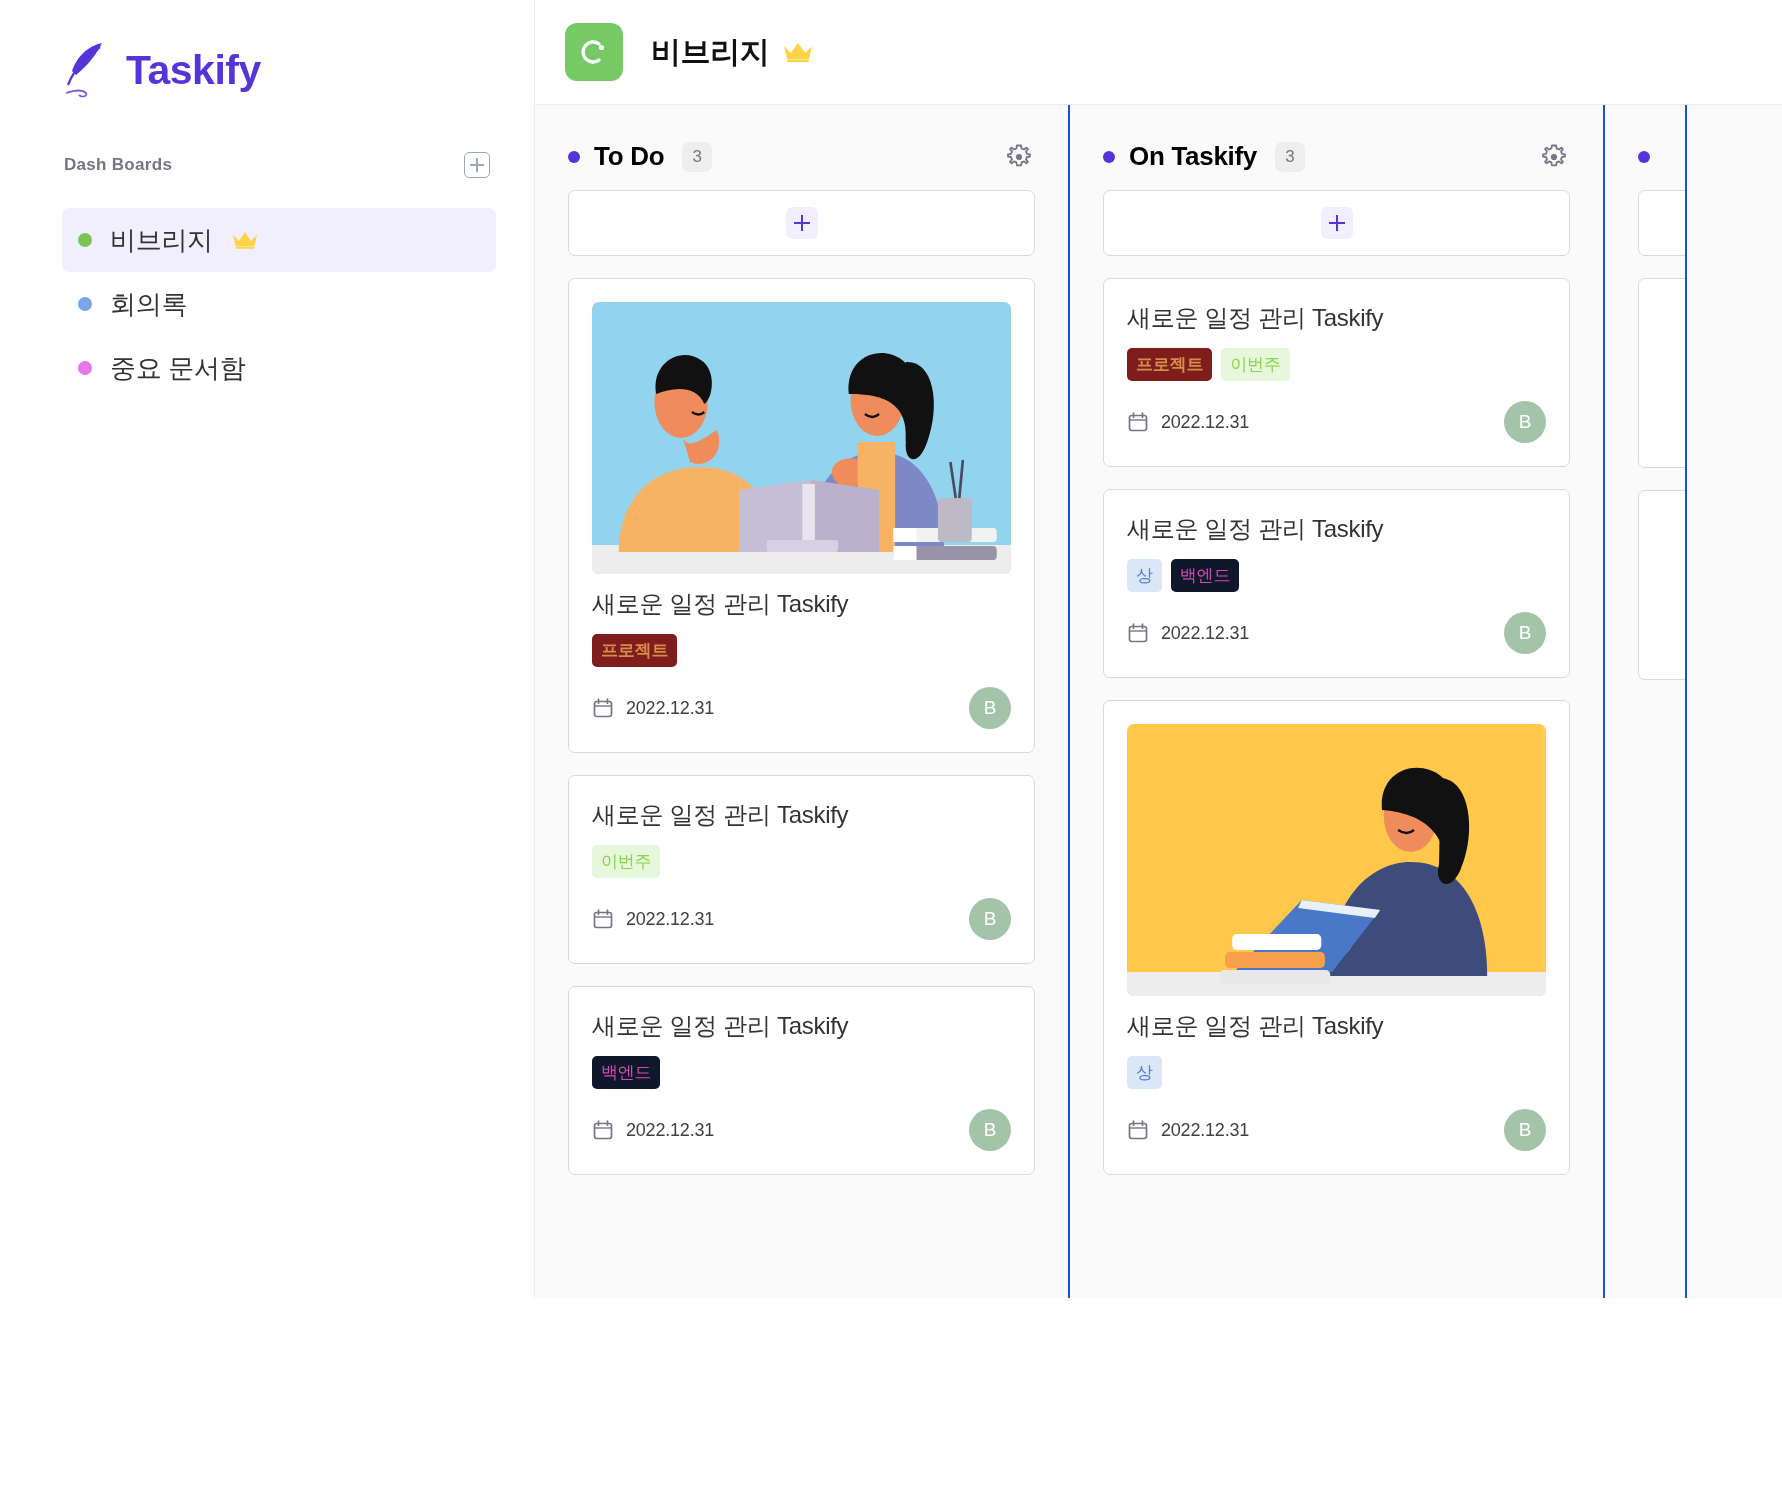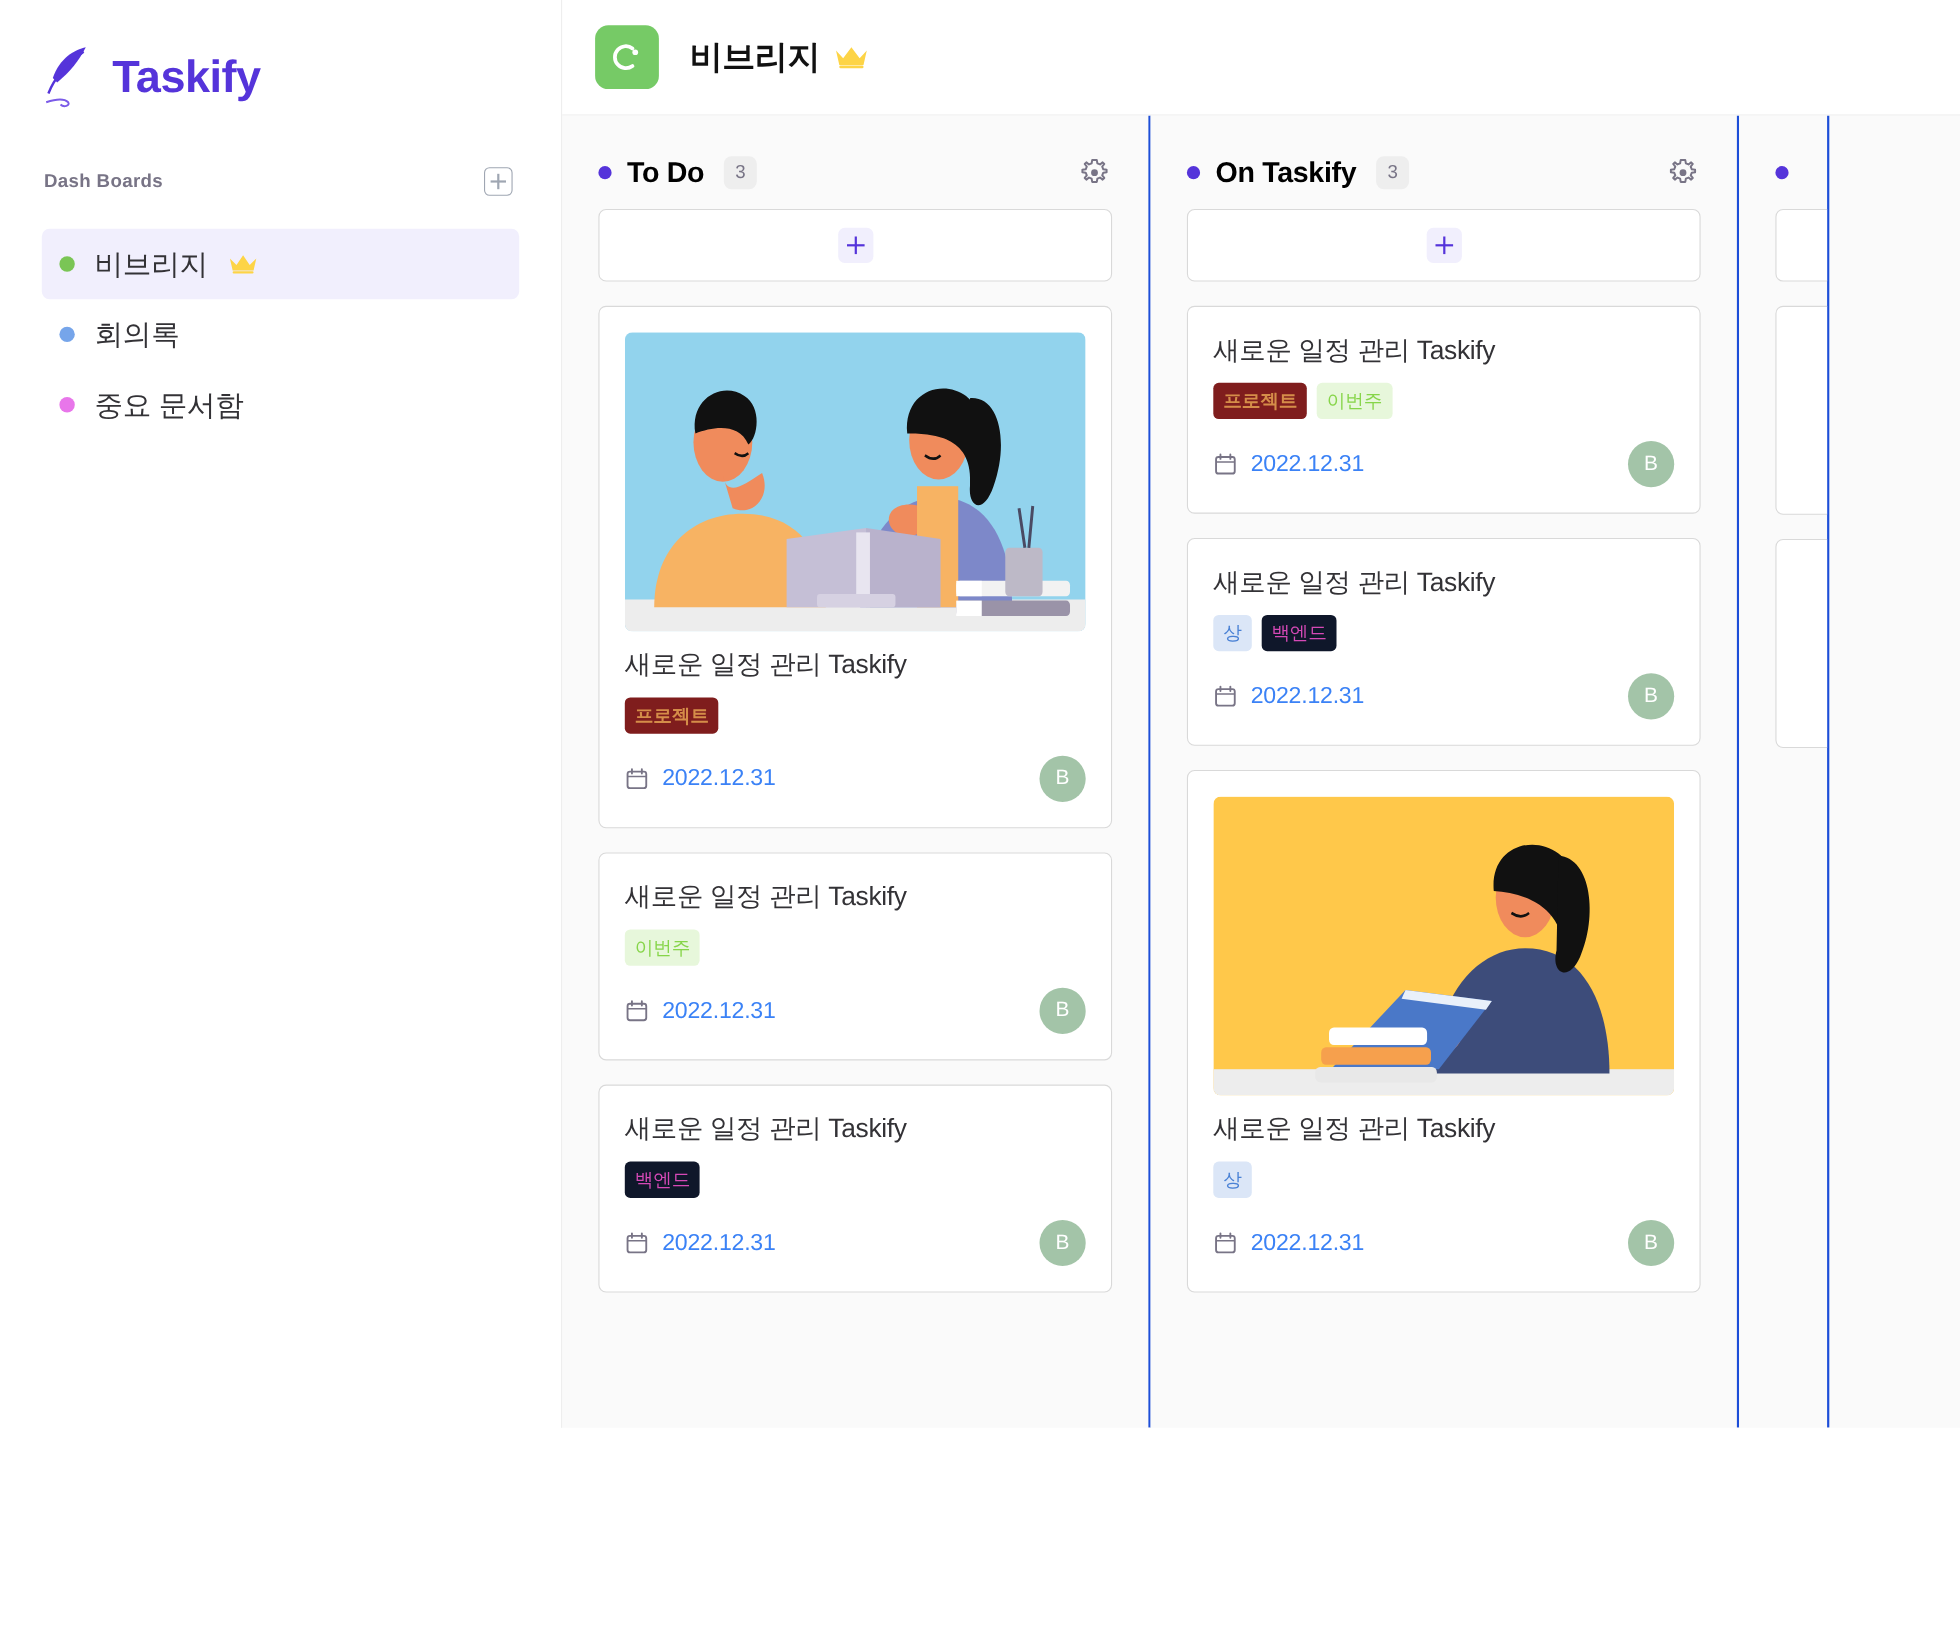--- a/index.html
+++ b/index.html
@@ -2,21 +2,21 @@
 <html><head>
 <meta charset="utf-8">
 <style>
   * { box-sizing: border-box; margin: 0; padding: 0; }
   html, body {
     width: 1782px; height: 1493px;
     font-family: "Liberation Sans", "DejaVu Sans", sans-serif;
     background: #FFFFFF;
     overflow: hidden;
   }
-  .app { display: flex; width: 1782px; height: 1298px; }
+  .app { display: flex; width: 1782px; height: 1298px; padding-left: 24px; }
 
   
   .sidebar {
     width: 511px; height: 100%;
     background: #FFFFFF;
     border-right: 1px solid #EEEEEE;
     flex: 0 0 511px;
     padding: 0 38px;
     position: relative;
   }
@@ -149,21 +149,21 @@
   .tag {
     font-size: 17px; padding: 5px 9px; border-radius: 5px;
     letter-spacing: -0.2px; white-space: nowrap;
   }
   .tag-project { background: #7f1d1d; color: #D58D49; font-weight: bold; }
   .tag-week    { background: #E7F7DB; color: #86D549; }
   .tag-high    { background: #DBE6F7; color: #4981D5; }
   .tag-backend { background: #0f172a; color: #D549B6; }
   .card-foot { display: flex; align-items: center; }
   .cal-icon { width: 22px; height: 22px; flex: 0 0 22px; margin-right: 12px; }
-  .card-date { font-size: 21px; color: #3b82f6; letter-spacing: -0.2px; }
+  .card-date { font-size: 18px; color: #404040; letter-spacing: -0.2px; }
   .avatar {
     margin-left: auto; width: 42px; height: 42px; border-radius: 50%;
     background: #A3C4A8; color: #FFFFFF; font-size: 19px;
     display: flex; align-items: center; justify-content: center;
     font-weight: 500;
   }
   .column.partial { width: 82px; flex: 0 0 82px; padding: 0 0 0 33px; overflow: hidden; }
   .column.partial .col-header { height: 85px; }
   .partial-card {
     height: 190px; background: #FFFFFF; border: 1px solid #D9D9D9;

